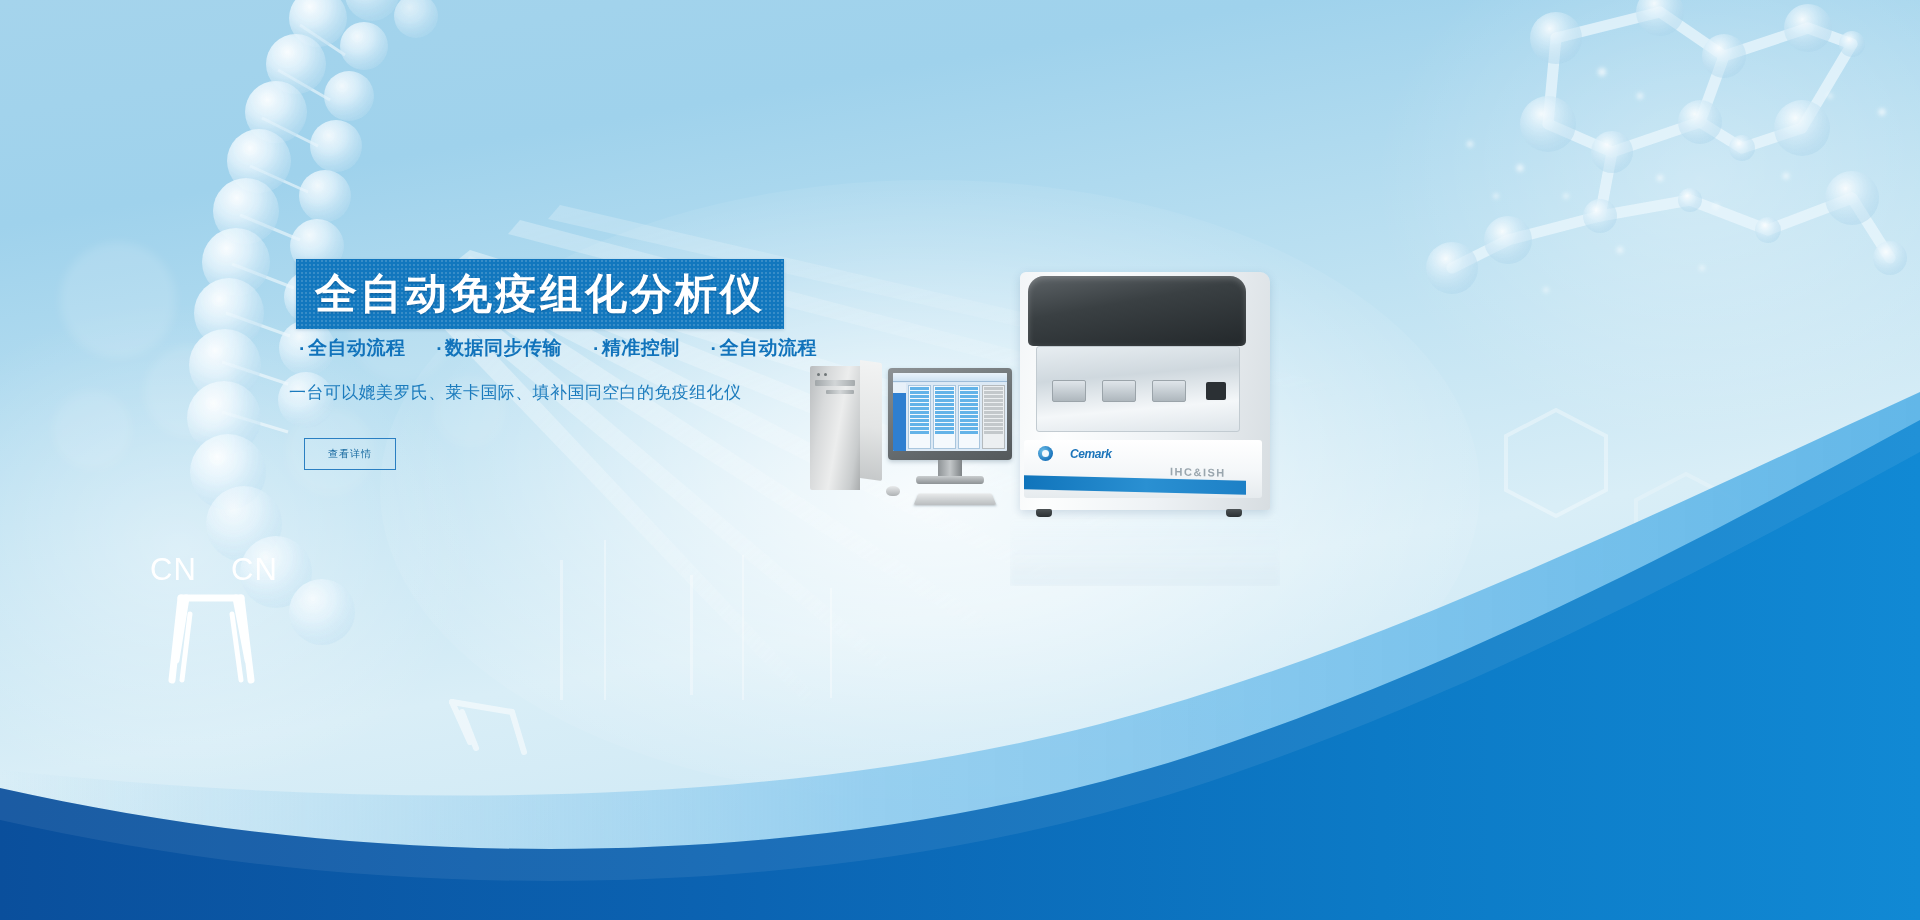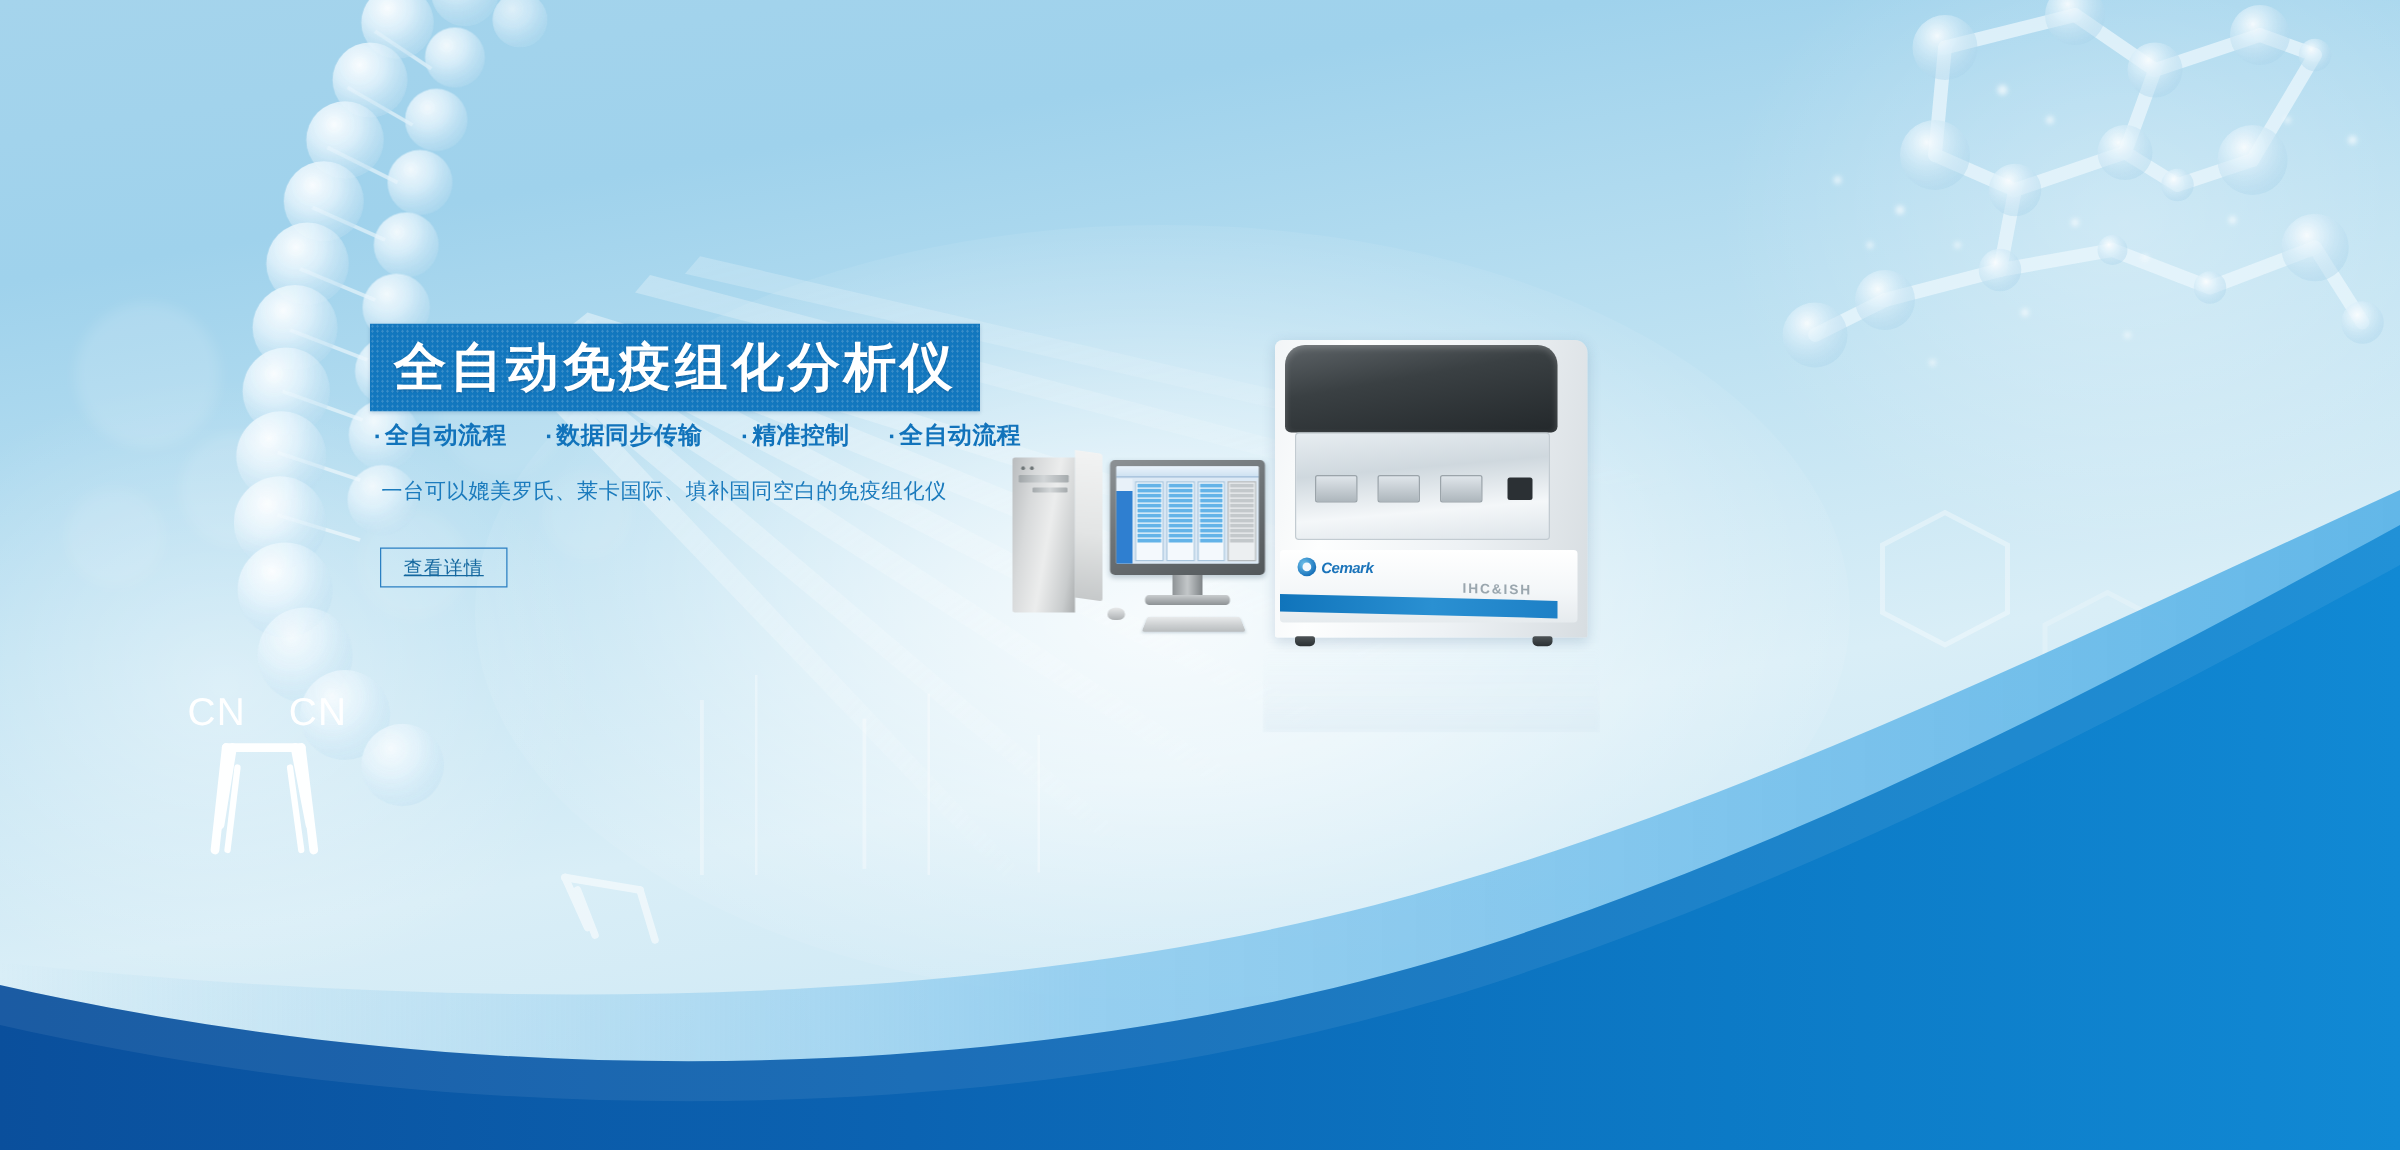--- a/index.html
+++ b/index.html
@@ -46,28 +46,28 @@
     letter-spacing:3px; line-height:1;
     text-shadow:0 1px 2px rgba(0,50,95,.35);
   }
   .feature-line {
     position:absolute; left:296px; top:335px; width:700px;
     font-size:19px; font-weight:700; color:#1173bb;
     letter-spacing:.5px; white-space:nowrap;
   }
   .feature-line span.f { margin-right:22px;font-family:Liberation Mono, monospace; }
   .desc-line {
-    position:absolute; left:305px; top:381px; width:760px;
+    position:absolute; left:289px; top:381px; width:760px;
     font-size:17px; color:#1b7bbd; letter-spacing:.4px; white-space:nowrap;
   }
   .cta {
-    position:absolute; left:304px; top:438px; width:102px; height:32px;
+    position:absolute; left:304px; top:438px; width:92px; height:32px;
     border:1px solid #2a7fc2; background:transparent;
     display:flex; align-items:center; justify-content:center;
-    font-size:15px; color:#15689f; letter-spacing:1px; cursor:pointer;text-decoration:underline;
+    font-size:10px; color:#15689f; letter-spacing:1px; cursor:pointer;
   }
 
   
   .hw { position:absolute; }
 
   
   .tower { left:810px; top:360px; width:72px; height:130px; }
   .tower .front {
     position:absolute; left:0; top:6px; width:50px; height:124px;
     background:linear-gradient(100deg,#b9bcbe 0%,#d8dadb 28%,#eceded 55%,#c9cccd 85%,#a9acad 100%);
@@ -143,21 +143,21 @@
   .an-base {
     position:absolute; left:4px; top:168px; width:238px; height:58px;
     background:linear-gradient(180deg,#ffffff 0%,#f4f7f9 55%,#e6ebee 100%);
     border-radius:3px;
   }
   .an-stripe {
     position:absolute; left:4px; top:206px; width:222px; height:14px;
     background:linear-gradient(90deg,#1074bb,#2a90d2 55%,#1d80c6);
     transform:skewY(1.4deg);
   }
-  .an-logo { position:absolute; left:18px; top:174px; display:flex; align-items:flex-end; gap:4px; }
+  .an-logo { position:absolute; left:18px; top:174px; display:flex; align-items:flex-end; gap:17px; }
   .an-logo .ring {
     width:15px; height:15px; border-radius:50%;
     background:radial-gradient(circle at 35% 35%,#6fc1ea,#1a74bc 70%,#0f5d9e);
     position:relative;
   }
   .an-logo .ring::after{
     content:""; position:absolute; left:4px; top:4px; width:7px; height:7px;
     border-radius:50%; background:#f3f9fd;
   }
   .an-logo .wm { font-size:12px; font-weight:700; color:#1b74ba; font-style:italic; letter-spacing:-.4px; }

